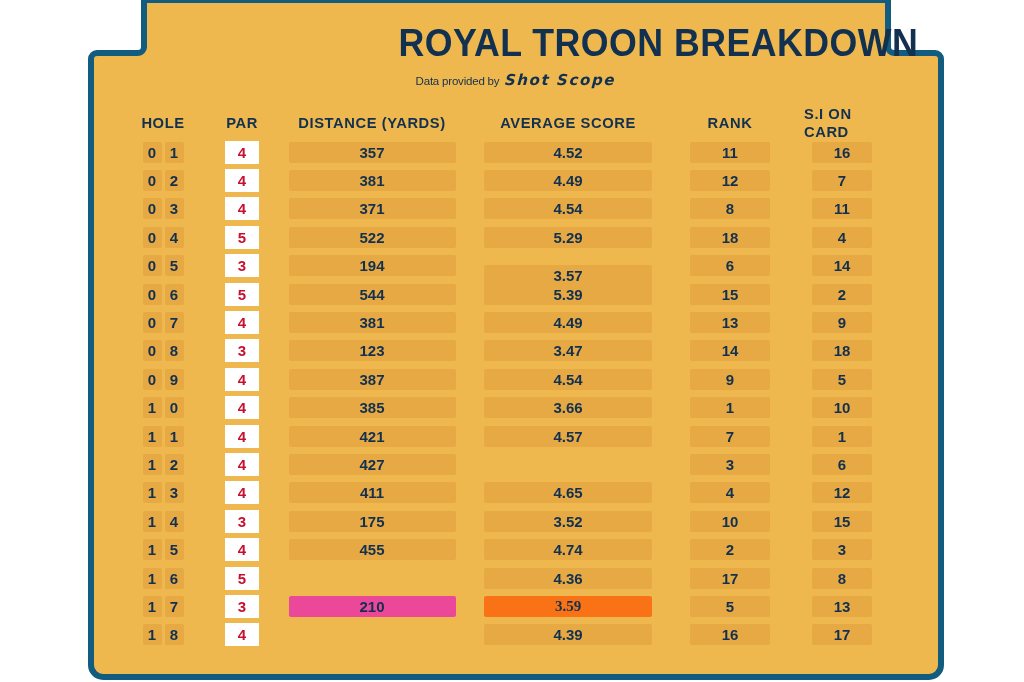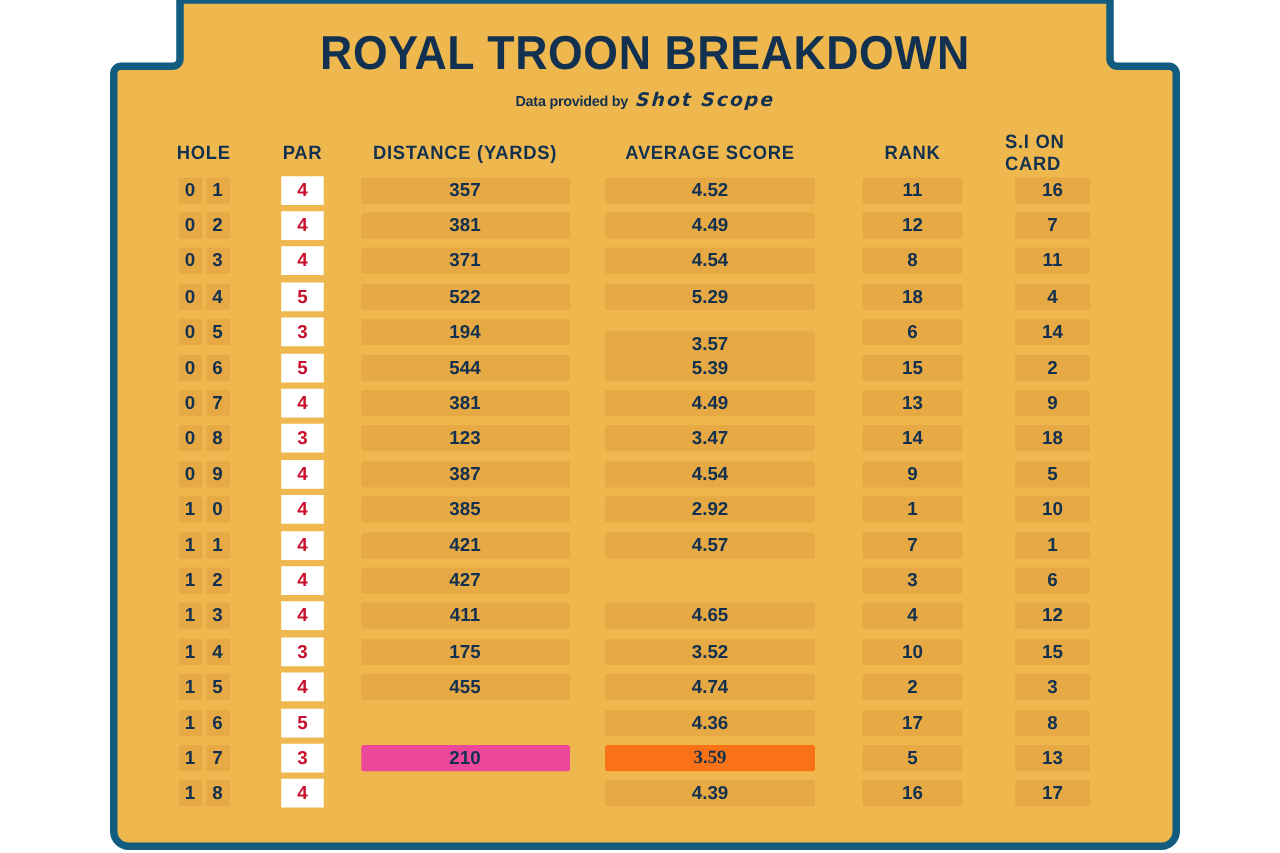--- a/index.html
+++ b/index.html
@@ -37,21 +37,21 @@
     width: 856px;
     height: 680px;
   }
 
   
   #title-block {
     position: absolute;
     left: 0;
     top: 24px;
     width: 856px;
-    text-align: center;
+    text-align: right;
   }
   #page-title {
     font-size: 38px;
     font-weight: bold;
     letter-spacing: 0.5px;
     color: #12304F;
     line-height: 1.05;
     transform: scaleX(0.94);
     white-space: nowrap;
   }
@@ -59,21 +59,21 @@
     margin-top: 7px;
     font-size: 11.5px;
     color: #12304F;
     white-space: nowrap;
     display: flex;
     justify-content: center;
     align-items: baseline;
     gap: 6px;
   }
   #credit-prefix {
-    font-weight: 700;
+    font-weight: 400;
     letter-spacing: -0.2px;
   }
   #credit-brand {
     font-family: "DejaVu Sans", sans-serif;
     font-weight: bold;
     font-style: italic;
     font-size: 15px;
     letter-spacing: 1.6px;
     transform: skewX(-4deg);
     color: #12304F;
@@ -427,21 +427,21 @@
                 <div class="hole-digit" style="background: rgb(230, 169, 68);">0</div>
               </div>
             </div>
             <div class="cell c-par">
               <div class="par-box" style="background: rgb(255, 255, 255); color: rgb(200, 16, 46);">4</div>
             </div>
             <div class="cell c-dist">
               <div class="pill pill-dist" style="background: rgb(230, 169, 68);">385</div>
             </div>
             <div class="cell c-avg">
-              <div class="pill pill-avg" style="background: rgb(230, 169, 68);">2.92</div>
+              <div class="pill pill-avg" style="background: rgb(230, 169, 68);">3.66</div>
             </div>
             <div class="cell c-rank">
               <div class="pill pill-rank" style="background: rgb(230, 169, 68);">1</div>
             </div>
             <div class="cell c-si">
               <div class="pill pill-si" style="background: rgb(230, 169, 68);">10</div>
             </div>
           </div>
           <div class="t-row">
             <div class="cell c-hole">

